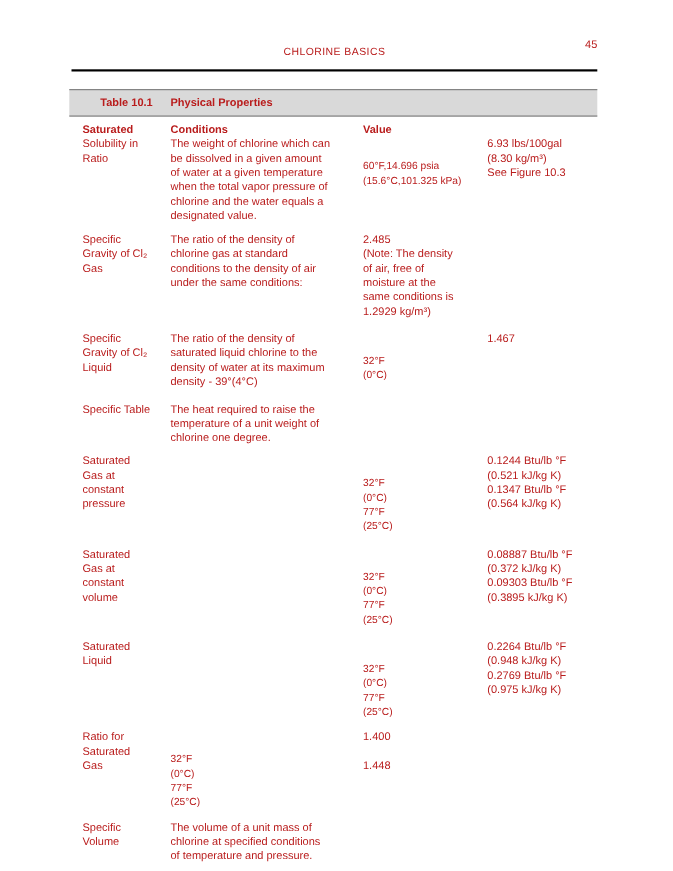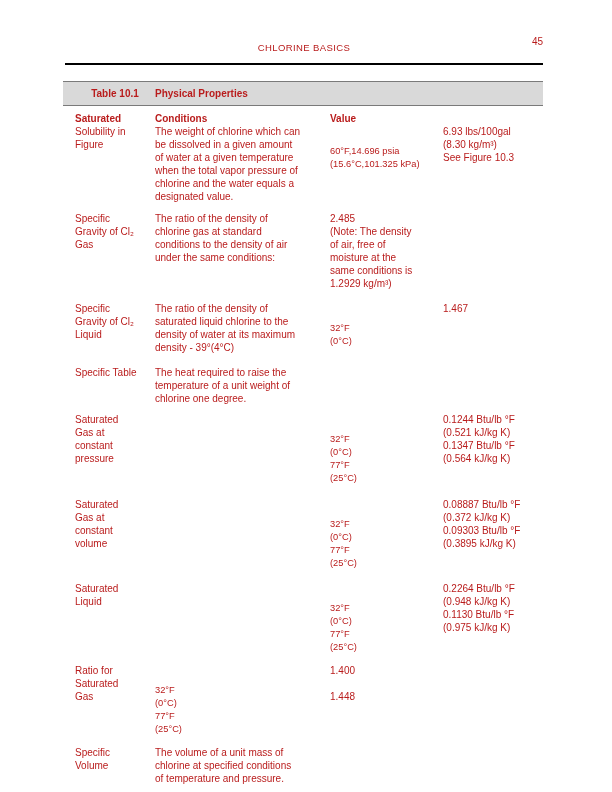--- a/index.html
+++ b/index.html
@@ -106,21 +106,21 @@
   <div class="table-body">
 
     <div class="grid-row col-header">
       <div class="cell">Saturated</div>
       <div class="cell">Conditions</div>
       <div class="cell">Value</div>
     </div>
 
     <div class="grid-row data-row">
       <div class="cell">Solubility in
-Figure</div>
+Ratio</div>
       <div class="cell">The weight of chlorine which can
 be dissolved in a given amount
 of water at a given temperature
 when the total vapor pressure of
 chlorine and the water equals a
 designated value.</div>
       <div class="cell cell-conditions">60°F,14.696 psia
 (15.6°C,101.325 kPa)</div>
       <div class="cell">6.93 lbs/100gal
 (8.30 kg/m³)
@@ -200,21 +200,21 @@
     <div class="grid-row data-row">
       <div class="cell">Saturated
 Liquid</div>
       <div class="cell"></div>
       <div class="cell cell-conditions">32°F
 (0°C)
 77°F
 (25°C)</div>
       <div class="cell">0.2264 Btu/lb °F
 (0.948 kJ/kg K)
-0.1130 Btu/lb °F
+0.2769 Btu/lb °F
 (0.975 kJ/kg K)</div>
     </div>
 
     <div class="grid-row data-row">
       <div class="cell">Ratio for
 Saturated
 Gas</div>
       <div class="cell cell-conditions">32°F
 (0°C)
 77°F

